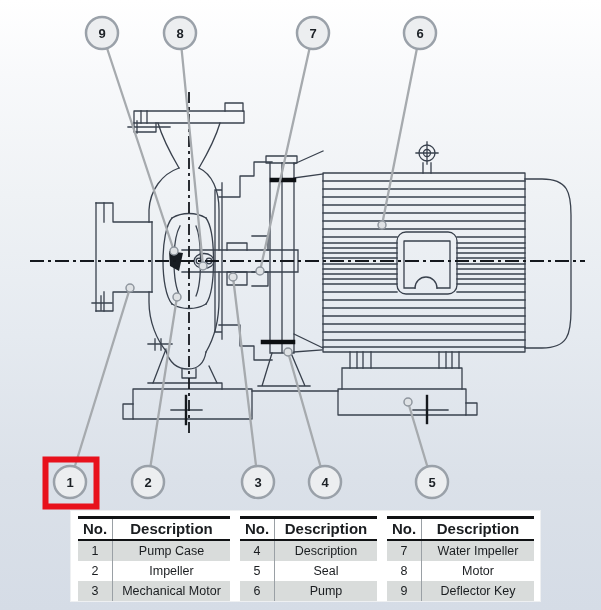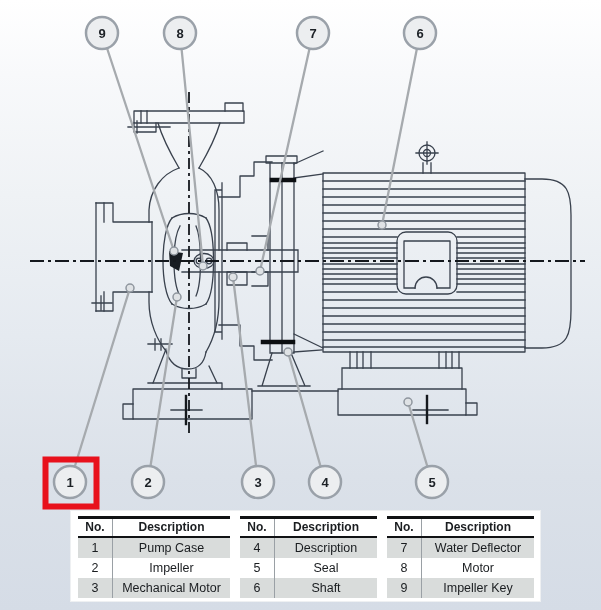--- a/index.html
+++ b/index.html
@@ -11,21 +11,21 @@
   .stage{position:absolute;inset:0;}
   svg{position:absolute;left:0;top:0;}
   .table-panel{
     position:absolute;left:71px;top:511px;width:469px;height:90px;
     background:#ffffff;box-shadow:0 0 0 1px #eef0f2;
   }
   .tables{position:absolute;left:78px;top:516px;display:flex;gap:10px;}
   table{border-collapse:collapse;table-layout:fixed;color:#1a1d20;}
   th{
     border-top:3px solid #101214;border-bottom:2.5px solid #101214;
-    font-size:12px;font-weight:bold;padding:1px 2px 2px;text-align:center;white-space:nowrap;
+    font-size:15px;font-weight:bold;padding:1px 2px 2px;text-align:center;white-space:nowrap;
   }
   td{font-size:12.5px;padding:2px 2px;text-align:center;white-space:nowrap;height:16px;}
   th.no-col,td.no-col{border-right:1.5px solid #9aa0a5;}
   tr.shaded td{background:#d9dcdb;}
   .t1 .no-col{width:30px}.t1 .desc-col{width:113px}
   .t2 .no-col{width:30px}.t2 .desc-col{width:98px}
   .t3 .no-col{width:30px}.t3 .desc-col{width:108px}
 </style>
 </head>
 <body>
@@ -243,40 +243,40 @@
     <tr class="shaded">
       <td class="no-col">4</td>
       <td class="desc-col">Description</td>
     </tr>
     <tr>
       <td class="no-col">5</td>
       <td class="desc-col">Seal</td>
     </tr>
     <tr class="shaded">
       <td class="no-col">6</td>
-      <td class="desc-col">Shaft</td>
+      <td class="desc-col">Pump</td>
     </tr>
   </tbody>
       </table>
 
   <table class="t3">
     <tbody>
           <tr>
       <th class="no-col">No.</th>
       <th class="desc-col">Description</th>
     </tr>
     <tr class="shaded">
       <td class="no-col">7</td>
-      <td class="desc-col">Water Deflector</td>
+      <td class="desc-col">Water Impeller</td>
     </tr>
     <tr>
       <td class="no-col">8</td>
       <td class="desc-col">Motor</td>
     </tr>
     <tr class="shaded">
       <td class="no-col">9</td>
-      <td class="desc-col">Impeller Key</td>
+      <td class="desc-col">Deflector Key</td>
     </tr>
   </tbody>
       </table>
 
 </div>
 </div>
 
 </body></html>

